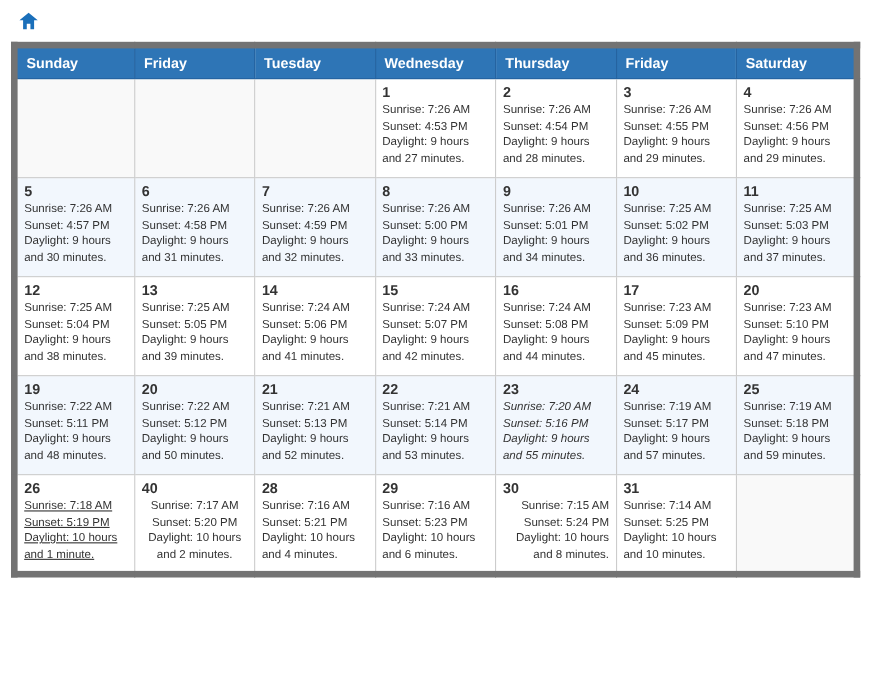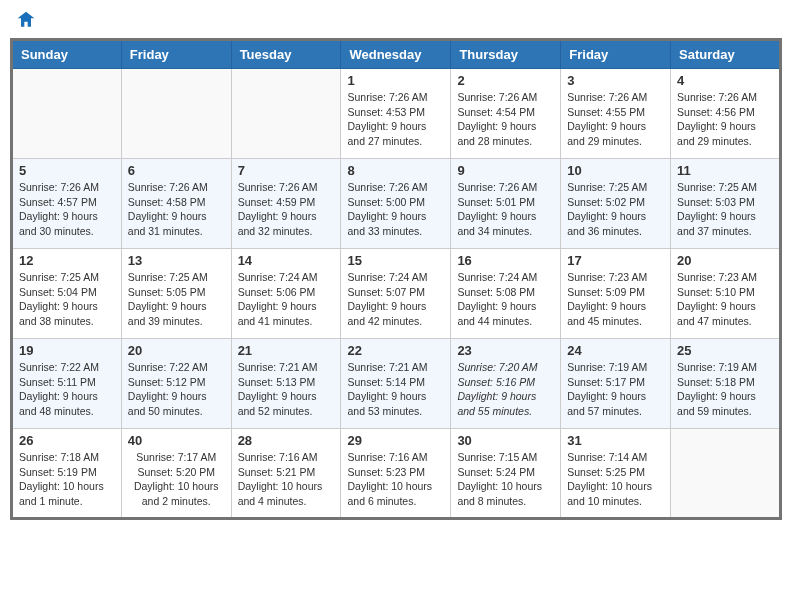--- a/index.html
+++ b/index.html
@@ -49,21 +49,21 @@
       font-weight: bold;
       color: #333;
     }
     .location-title {
       font-size: 15px;
       color: #444;
     }
     .calendar {
       width: 100%;
       border-collapse: collapse;
-      border: 3px solid #737373;
+      border: 6px solid #737373;
     }
     .calendar th {
       background-color: #2e75b6;
       color: #fff;
       text-align: left;
       padding: 6px 8px;
       font-size: 13px;
       border: 1px solid #2563a0;
     }
     .calendar td {
@@ -311,21 +311,21 @@
           <span class="day-number">25</span>
           <div class="day-info" style="white-space: pre-line;">Sunrise: 7:19 AM
 Sunset: 5:18 PM
 Daylight: 9 hours
 and 59 minutes.</div>
         </td>
       </tr>
       <tr>
         <td>
           <span class="day-number">26</span>
-          <div class="day-info" style="white-space: pre-line;">Sunrise: 7:18 AM
+          <div class="day-info" style="white-space: pre-line; text-decoration: underline;">Sunrise: 7:18 AM
 Sunset: 5:19 PM
 Daylight: 10 hours
 and 1 minute.</div>
         </td>
         <td>
           <span class="day-number">40</span>
           <div class="day-info" style="white-space: pre-line; text-align: center;">Sunrise: 7:17 AM
 Sunset: 5:20 PM
 Daylight: 10 hours
 and 2 minutes.</div>
@@ -339,21 +339,21 @@
         </td>
         <td>
           <span class="day-number">29</span>
           <div class="day-info" style="white-space: pre-line;">Sunrise: 7:16 AM
 Sunset: 5:23 PM
 Daylight: 10 hours
 and 6 minutes.</div>
         </td>
         <td>
           <span class="day-number">30</span>
-          <div class="day-info" style="white-space: pre-line;">Sunrise: 7:15 AM
+          <div class="day-info" style="white-space: pre-line; text-align: right;">Sunrise: 7:15 AM
 Sunset: 5:24 PM
 Daylight: 10 hours
 and 8 minutes.</div>
         </td>
         <td>
           <span class="day-number">31</span>
           <div class="day-info" style="white-space: pre-line;">Sunrise: 7:14 AM
 Sunset: 5:25 PM
 Daylight: 10 hours
 and 10 minutes.</div>

